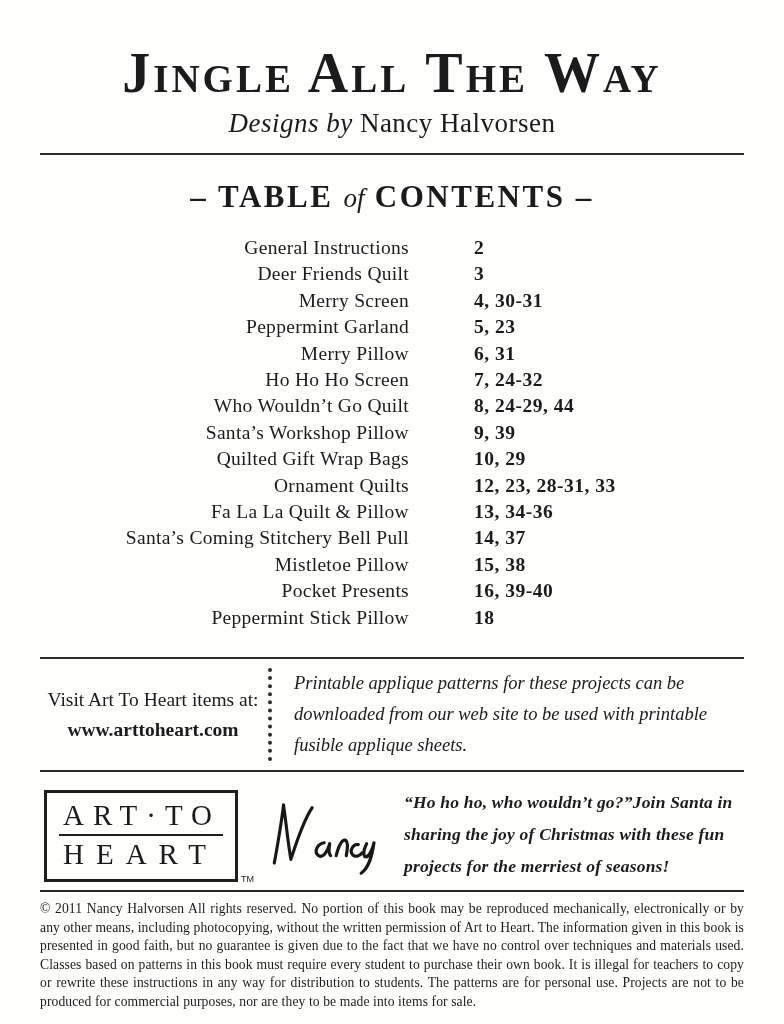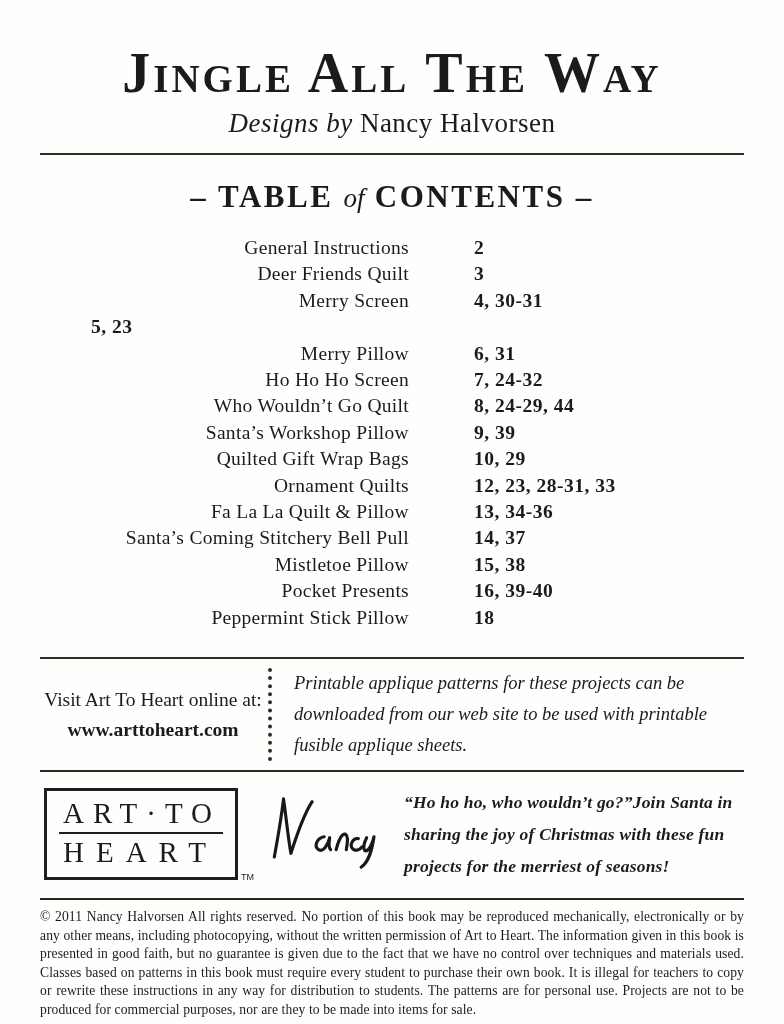--- a/index.html
+++ b/index.html
@@ -88,22 +88,22 @@
     flex:1;
     padding-left:20px;
     font-style:italic;
     font-size:18.5px;
     line-height:31px;
     align-self:center;
   }
   
   .brand-band{
     display:flex;
-    align-items:center;
-    padding:14px 0 16px 0;
+    align-items:flex-end;
+    padding:14px 0 8px 0;
   }
   .logo-box-wrap{position:relative;margin-left:4px;}
   .logo-box{
     border:3px solid #1e1e1c;
     padding:6px 12px 8px 12px;
     display:inline-block;
     background:#fefefc;
   }
   .logo-line1{
     font-size:29px;
@@ -176,20 +176,21 @@
       <div class="toc-label">Deer Friends Quilt</div>
       <div class="toc-pages">3</div>
     </div>
 
     <div class="toc-row">
       <div class="toc-label">Merry Screen</div>
       <div class="toc-pages">4, 30-31</div>
     </div>
 
     <div class="toc-row">
+      <div class="toc-label">Peppermint Garland</div>
       <div class="toc-pages">5, 23</div>
     </div>
 
     <div class="toc-row">
       <div class="toc-label">Merry Pillow</div>
       <div class="toc-pages">6, 31</div>
     </div>
 
     <div class="toc-row">
       <div class="toc-label">Ho Ho Ho Screen</div>
@@ -237,21 +238,21 @@
     </div>
 
     <div class="toc-row">
       <div class="toc-label">Peppermint Stick Pillow</div>
       <div class="toc-pages">18</div>
     </div>
   </div>
 
   <div class="promo-band">
     <div class="promo-left">
-      <div>Visit Art To Heart online at:</div>
+      <div>Visit Art To Heart items at:</div>
       <div class="url">www.arttoheart.com</div>
     </div>
     <div class="promo-divider"></div>
     <div class="promo-right">Printable applique patterns for these projects can be downloaded from our web site to be used with printable fusible applique sheets.</div>
   </div>
 
   <div class="brand-band">
     <div class="logo-box-wrap">
       <div class="logo-box">
         <div class="logo-line1">ART·TO</div>

